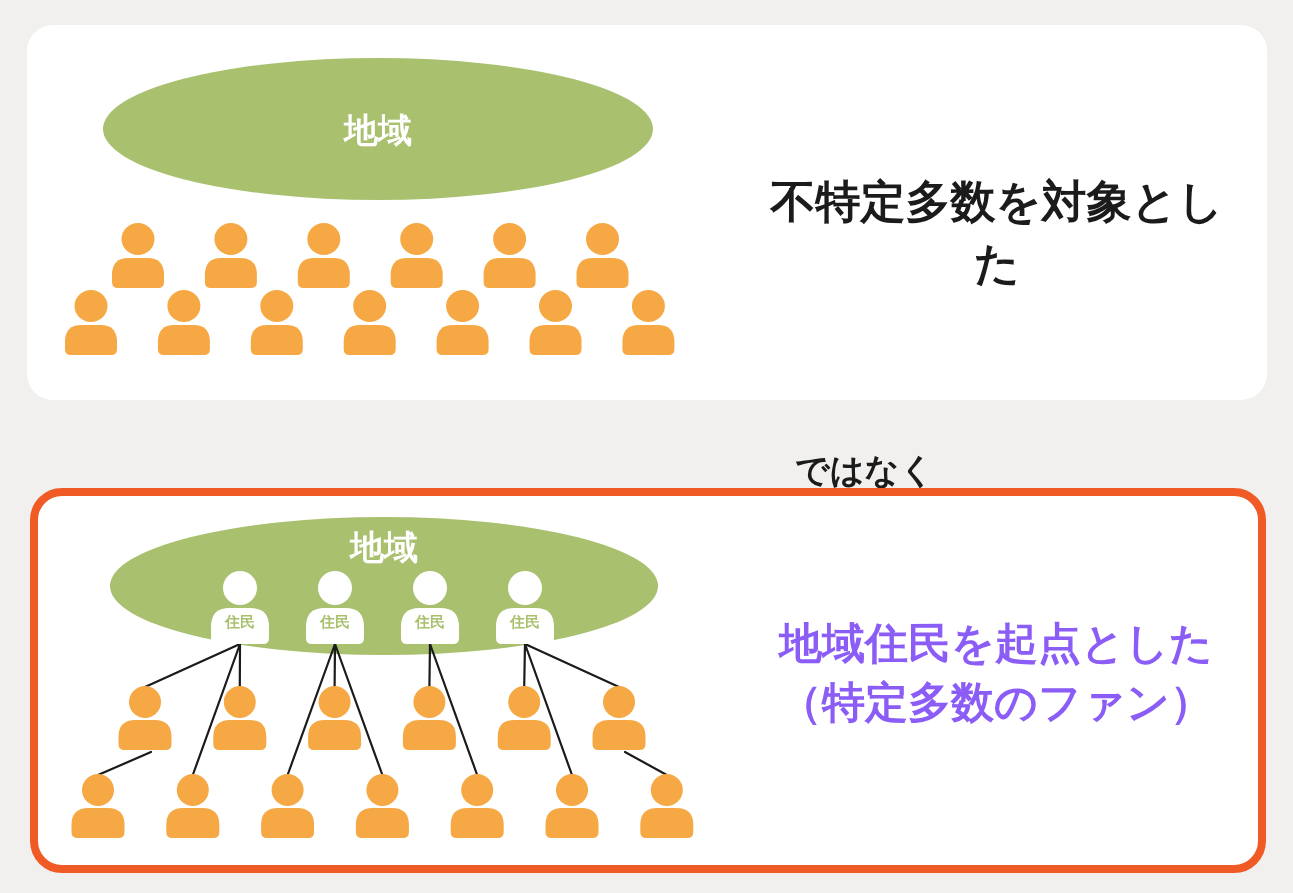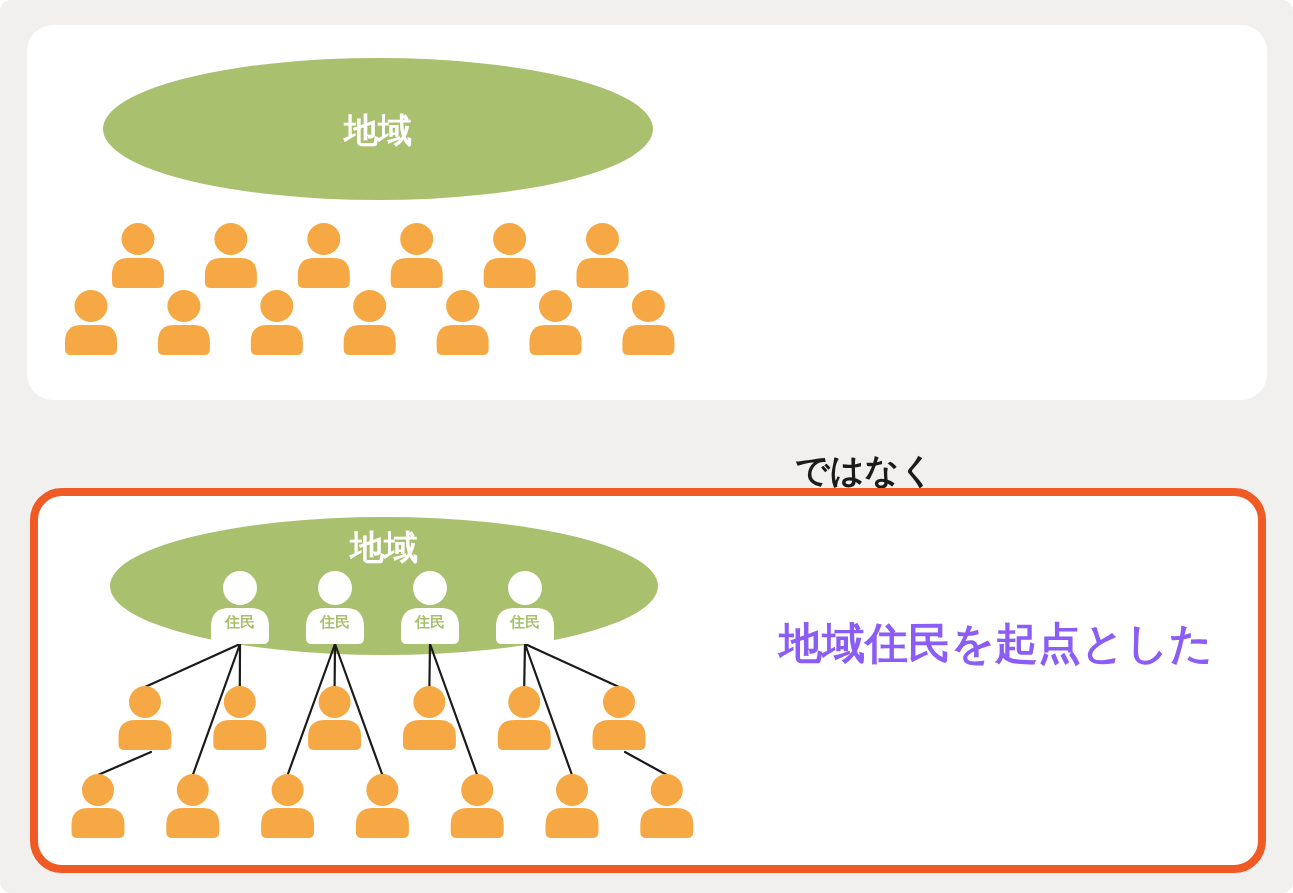--- a/index.html
+++ b/index.html
@@ -14,21 +14,21 @@
   .diagram{position:absolute; left:0; top:0; display:block;}
   .caption{position:absolute; text-align:center; font-weight:bold;}
   .caption.black{left:740px; top:146px; width:460px; font-size:45px; line-height:62px;}
   .caption.orange{left:722px; top:118px; width:472px; font-size:43px; line-height:59px;}
   .divider{position:absolute; left:795px; top:448px; width:400px; text-align:left;
     font-size:34px; font-weight:bold;}
 </style>
 </head>
 <body>
 
-<div class="page" style="background: rgb(241, 240, 238); border-radius: 11px;">
+<div class="page" style="background: rgb(241, 240, 238);">
 
   <section class="panel top" style="background: rgb(255, 255, 255);">
     <svg id="top-svg" class="diagram" width="700" height="375">
         <ellipse cx="351" cy="104" rx="275" ry="71" fill="#a9c06f"></ellipse>
         <text x="351" y="117" text-anchor="middle" font-size="34" font-weight="bold" fill="#ffffff" font-family="&quot;Liberation Sans&quot;, sans-serif">地域</text>
         <g>
           <ellipse cx="111" cy="214" rx="16.5" ry="16" fill="#f5a843"></ellipse>
           <path d="M 91 263 Q 85 263 85 257 L 85 249.64 Q 85 233 101.64 233 L 120.36 233 Q 137 233 137 249.64 L 137 257 Q 137 263 131 263 Z" fill="#f5a843"></path>
         </g>
         <g>
@@ -74,20 +74,21 @@
         <g>
           <ellipse cx="528.5" cy="281" rx="16.5" ry="16" fill="#f5a843"></ellipse>
           <path d="M 508.5 330 Q 502.5 330 502.5 324 L 502.5 316.64 Q 502.5 300 519.14 300 L 537.86 300 Q 554.5 300 554.5 316.64 L 554.5 324 Q 554.5 330 548.5 330 Z" fill="#f5a843"></path>
         </g>
         <g>
           <ellipse cx="621.4000000000001" cy="281" rx="16.5" ry="16" fill="#f5a843"></ellipse>
           <path d="M 601.4000000000001 330 Q 595.4000000000001 330 595.4000000000001 324 L 595.4000000000001 316.64 Q 595.4000000000001 300 612.0400000000001 300 L 630.7600000000001 300 Q 647.4000000000001 300 647.4000000000001 316.64 L 647.4000000000001 324 Q 647.4000000000001 330 641.4000000000001 330 Z" fill="#f5a843"></path>
         </g>
       </svg>
     <div class="caption black" style="color: rgb(27, 27, 27);">
+      <div>不特定多数を対象とした</div>
     </div>
   </section>
 
   <div class="divider" style="color: rgb(27, 27, 27);">ではなく</div>
 
   <section class="panel bottom" style="background: rgb(255, 255, 255); border: 8px solid rgb(240, 90, 37);">
     <svg id="bottom-svg" class="diagram" width="700" height="369">
         <ellipse cx="346" cy="90" rx="274" ry="69" fill="#a9c06f"></ellipse>
         <text x="346" y="63" text-anchor="middle" font-size="34" font-weight="bold" fill="#ffffff" font-family="&quot;Liberation Sans&quot;, sans-serif">地域</text>
         <line x1="202" y1="148" x2="107" y2="191" stroke="#1b1b1b" stroke-width="2.2" stroke-linecap="round"></line>
@@ -171,16 +172,17 @@
           <ellipse cx="534" cy="294" rx="16" ry="16" fill="#f5a843"></ellipse>
           <path d="M 513.5 342 Q 507.5 342 507.5 336 L 507.5 328.96 Q 507.5 312 524.46 312 L 543.54 312 Q 560.5 312 560.5 328.96 L 560.5 336 Q 560.5 342 554.5 342 Z" fill="#f5a843"></path>
         </g>
         <g>
           <ellipse cx="628.8" cy="294" rx="16" ry="16" fill="#f5a843"></ellipse>
           <path d="M 608.3 342 Q 602.3 342 602.3 336 L 602.3 328.96 Q 602.3 312 619.26 312 L 638.3399999999999 312 Q 655.3 312 655.3 328.96 L 655.3 336 Q 655.3 342 649.3 342 Z" fill="#f5a843"></path>
         </g>
       </svg>
     <div class="caption orange" style="color: #8b5cf6;">
       <div>地域住民を起点とした</div>
+      <div>（特定多数のファン）</div>
     </div>
   </section>
 
 </div>
 
 </body></html>

